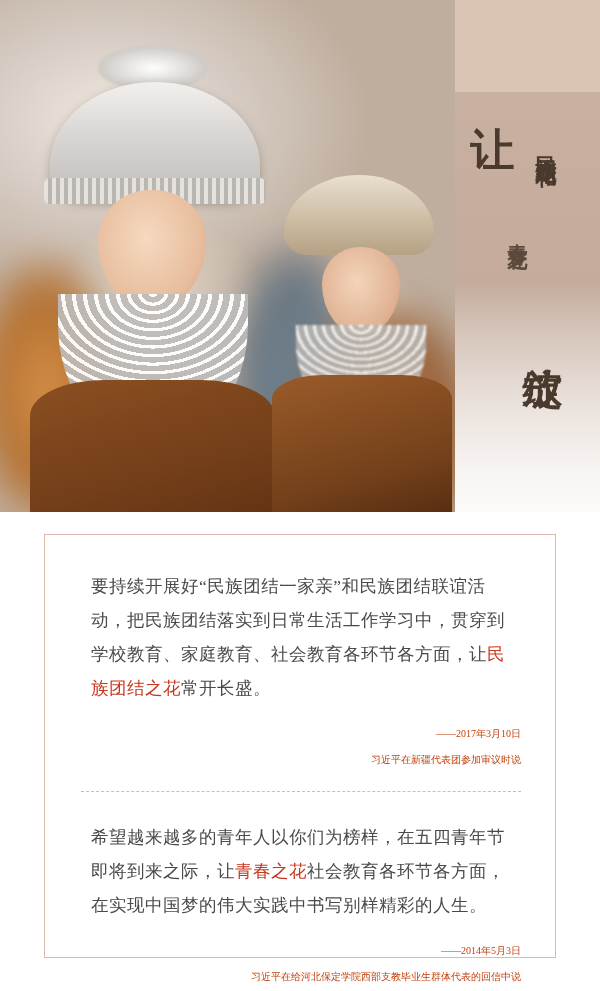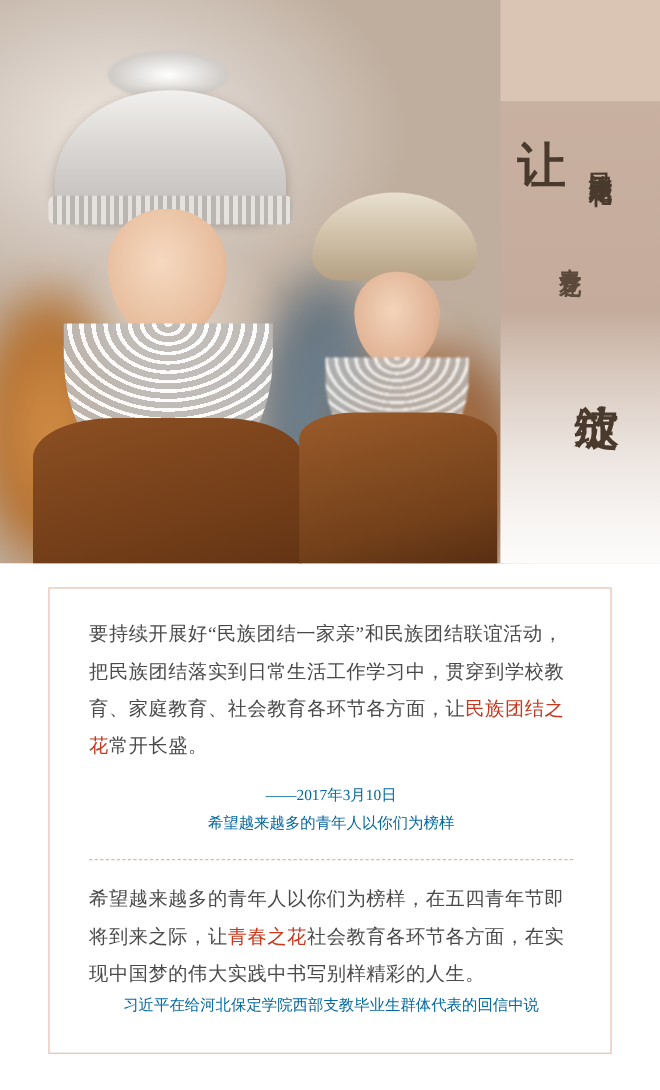--- a/index.html
+++ b/index.html
@@ -163,28 +163,28 @@
     box-sizing: border-box;
     background: #ffffff;
   }
   .quote-inner { padding: 24px 34px 0 36px; }
   .q-text {
     font-family: "Liberation Serif", serif;
     font-size: 17.5px;
     line-height: 34px;
     color: #4a4a4a;
     letter-spacing: .5px;
-    margin: 0;
+    margin: 10px;
   }
   .hl { color: #c7381e; }
   .q-attr {
     font-family: "Liberation Serif", serif;
-    font-size: 14px;
-    color: #0369a1;
-    text-align: center;
+    font-size: 10px;
+    color: #c2410c;
+    text-align: right;
     line-height: 26px;
     margin: 0;
   }
   .q-date { margin-top: 16px; }
   .divider {
     margin: 18px 0 16px 0;
     border-top: 1px dashed #e0b7a6;
     height: 0;
   }
   .block-2 { padding-top: 2px; }
@@ -226,28 +226,29 @@
   </div>
 
   <div class="quote-card">
     <div class="quote-inner">
 
       <div>
         <p class="q-text">
           <span>要持续开展好“民族团结一家亲”和民族团结联谊活动，把民族团结落实到日常生活工作学习中，贯穿到学校教育、家庭教育、社会教育各环节各方面，让</span><span class="hl">民族团结之花</span><span>常开长盛。</span>
         </p>
         <p class="q-attr q-date">——2017年3月10日</p>
-        <p class="q-attr">希望越来越多的青年人以你们为榜样</p>
+        <p class="q-attr">习近平在新疆代表团参加审议时说</p>
       </div>
 
       <div class="divider"></div>
 
       <div class="block-2">
         <p class="q-text">
           <span>希望越来越多的青年人以你们为榜样，在五四青年节即将到来之际，让</span><span class="hl">青春之花</span><span>社会教育各环节各方面，在实现中国梦的伟大实践中书写别样精彩的人生。</span>
         </p>
+        <p class="q-attr q-date">——2014年5月3日</p>
         <p class="q-attr">习近平在给河北保定学院西部支教毕业生群体代表的回信中说</p>
       </div>
 
     </div>
   </div>
 
 </div>
 
 </body></html>

